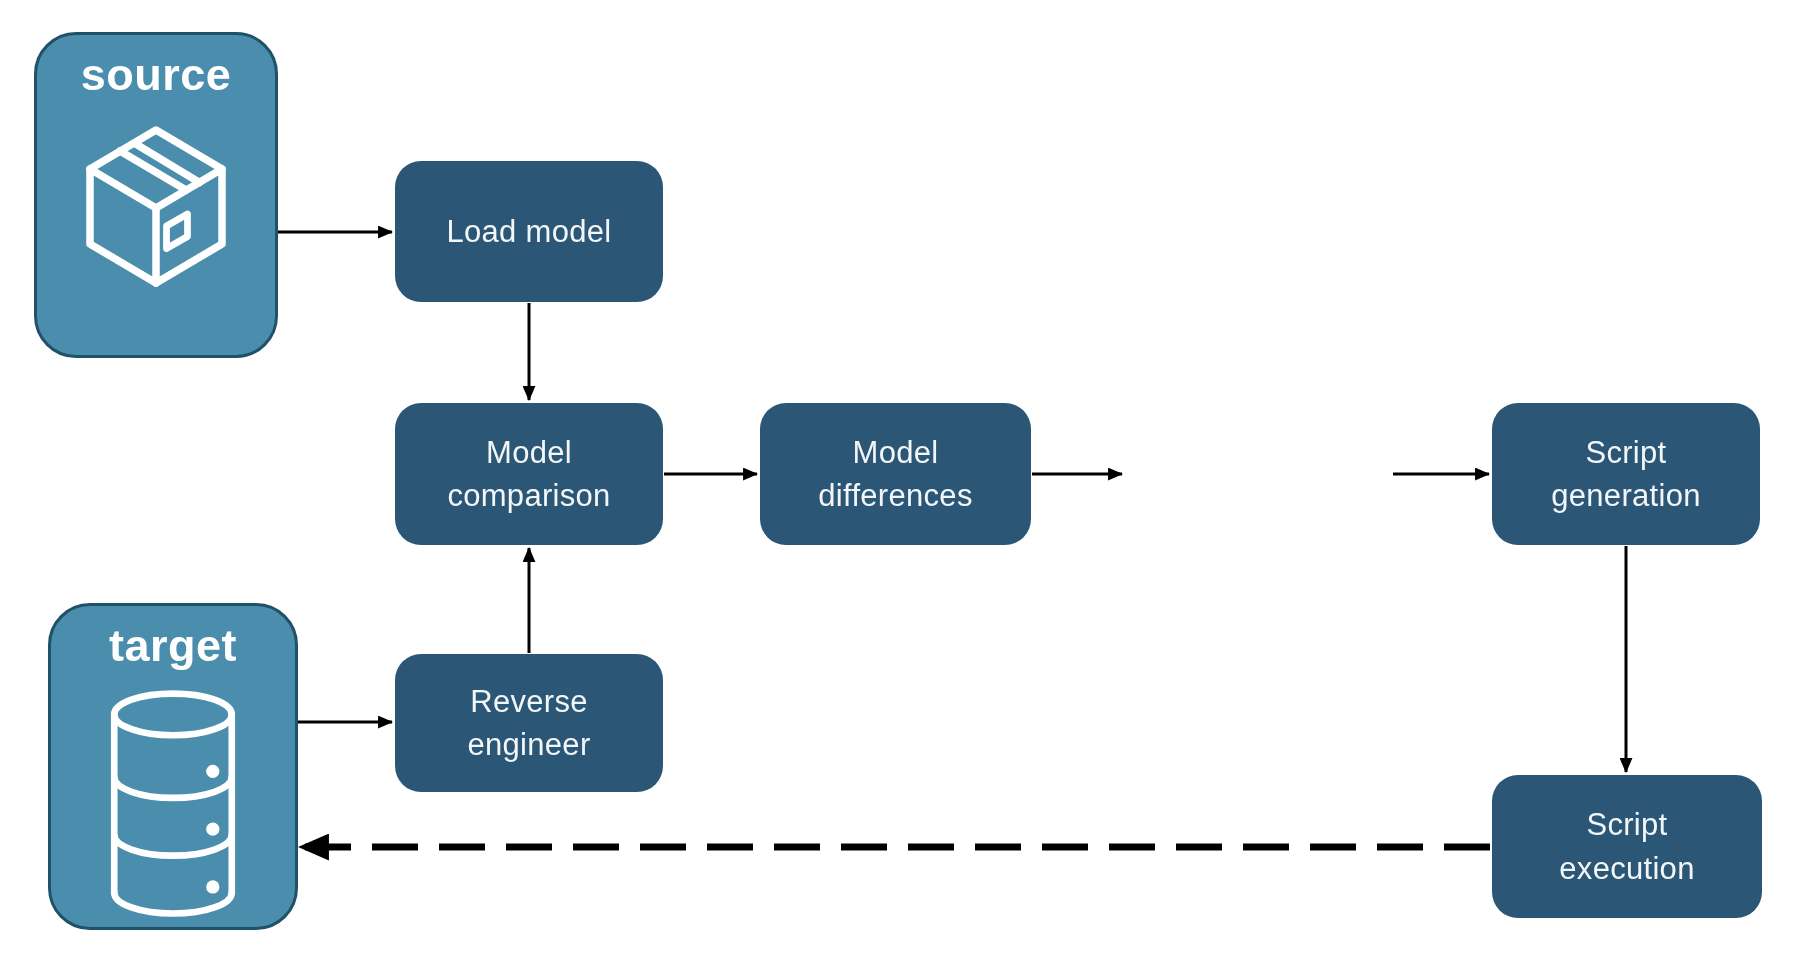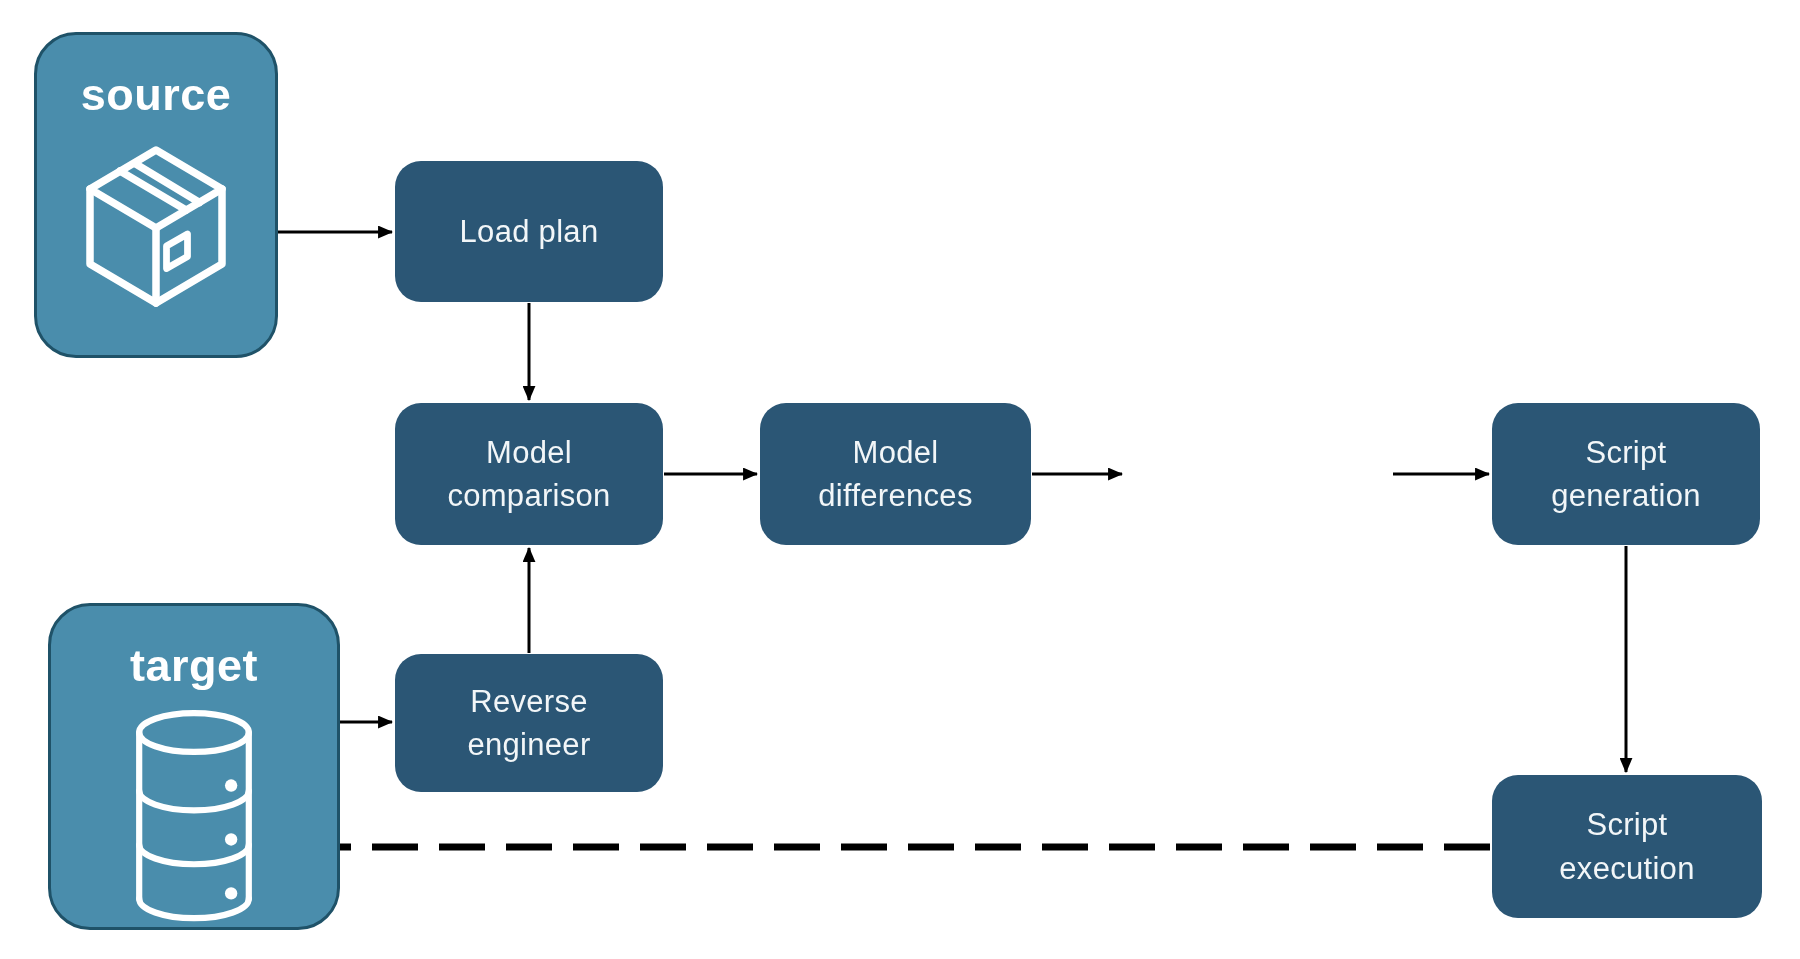--- a/index.html
+++ b/index.html
@@ -25,21 +25,21 @@
   }
   .endpoint{
     position:absolute;box-sizing:border-box;border-radius:42px;
     background:var(--endpoint-fill,#4A8DAC);
     border:3px solid var(--endpoint-border,#1F5268);
     display:flex;flex-direction:column;align-items:center;
   }
   .endpoint-label{
     color:var(--endpoint-text,#fff);
     font-weight:bold;font-size:45px;letter-spacing:.5px;
-    margin-top:34px;
+    margin-top:14px;
   }
   .endpoint-icon{display:block;margin-top:14px;}
   .icon-stroke{stroke:var(--icon-stroke,#fff);fill:none;stroke-linejoin:round;stroke-linecap:round;}
   .icon-fill{fill:var(--icon-stroke,#fff);stroke:none;}
 </style>
 </head>
 <body>
 
 <div class="canvas">
 
@@ -68,37 +68,37 @@
     <svg class="endpoint-icon" width="180" height="186" viewBox="0 0 120 124">
       <path class="icon-stroke" stroke-width="5" d="M60 10 L104 36 L60 62 L16 36 Z"></path>
       <path class="icon-stroke" stroke-width="5" d="M16 36 L16 86 L60 112 L60 62"></path>
       <path class="icon-stroke" stroke-width="5" d="M104 36 L104 86 L60 112"></path>
       <path class="icon-stroke" stroke-width="5" d="M36 24 L80 50"></path>
       <path class="icon-stroke" stroke-width="5" d="M46 19 L89 45"></path>
       <path class="icon-stroke" stroke-width="4.5" d="M67 74 L81 66 L81 81 L67 89 Z"></path>
     </svg>
   </div>
 
-  <div class="endpoint" style="left:48px;top:603px;width:292px;height:327px;">
+  <div class="endpoint" style="left:48px;top:603px;width:250px;height:327px;">
     <div class="endpoint-label">target</div>
     <svg class="endpoint-icon" width="152" height="237" viewBox="0 0 160 250">
       <ellipse class="icon-stroke" stroke-width="7" cx="80" cy="30" rx="62" ry="22"></ellipse>
       <path class="icon-stroke" stroke-width="7" d="M18 30 L18 218"></path>
       <path class="icon-stroke" stroke-width="7" d="M142 30 L142 218"></path>
       <path class="icon-stroke" stroke-width="7" d="M18 96 A62 22 0 0 0 142 96"></path>
       <path class="icon-stroke" stroke-width="7" d="M18 157 A62 22 0 0 0 142 157"></path>
       <path class="icon-stroke" stroke-width="7" d="M18 218 A62 22 0 0 0 142 218"></path>
       <circle class="icon-fill" cx="122" cy="90" r="7"></circle>
       <circle class="icon-fill" cx="122" cy="151" r="7"></circle>
       <circle class="icon-fill" cx="122" cy="212" r="7"></circle>
     </svg>
   </div>
 
   <div class="step" style="left:395px;top:161px;width:268px;height:141px;">
-    <span class="step-label">Load plan</span>
+    <span class="step-label">Load model</span>
   </div>
 
   <div class="step" style="left:395px;top:403px;width:268px;height:142px;">
     <span class="step-label">Model
 comparison</span>
   </div>
 
   <div class="step" style="left:760px;top:403px;width:271px;height:142px;">
     <span class="step-label">Model
 differences</span>

